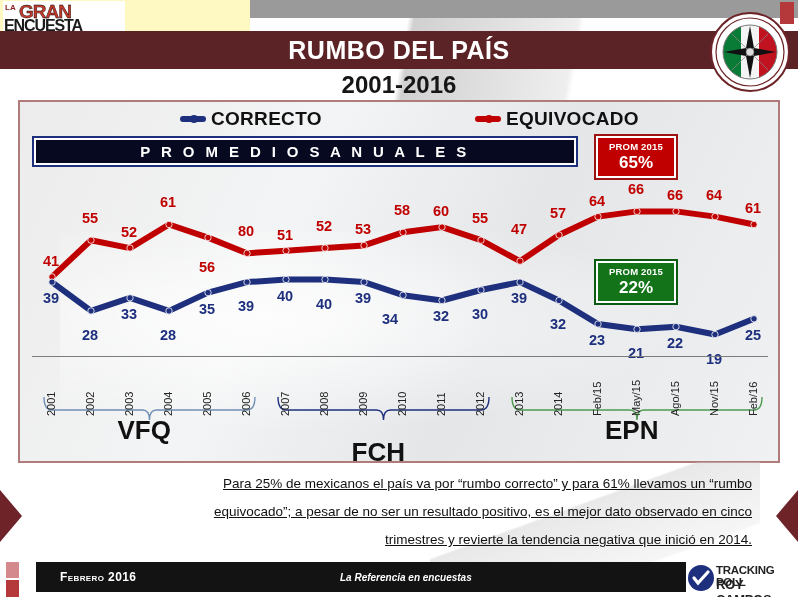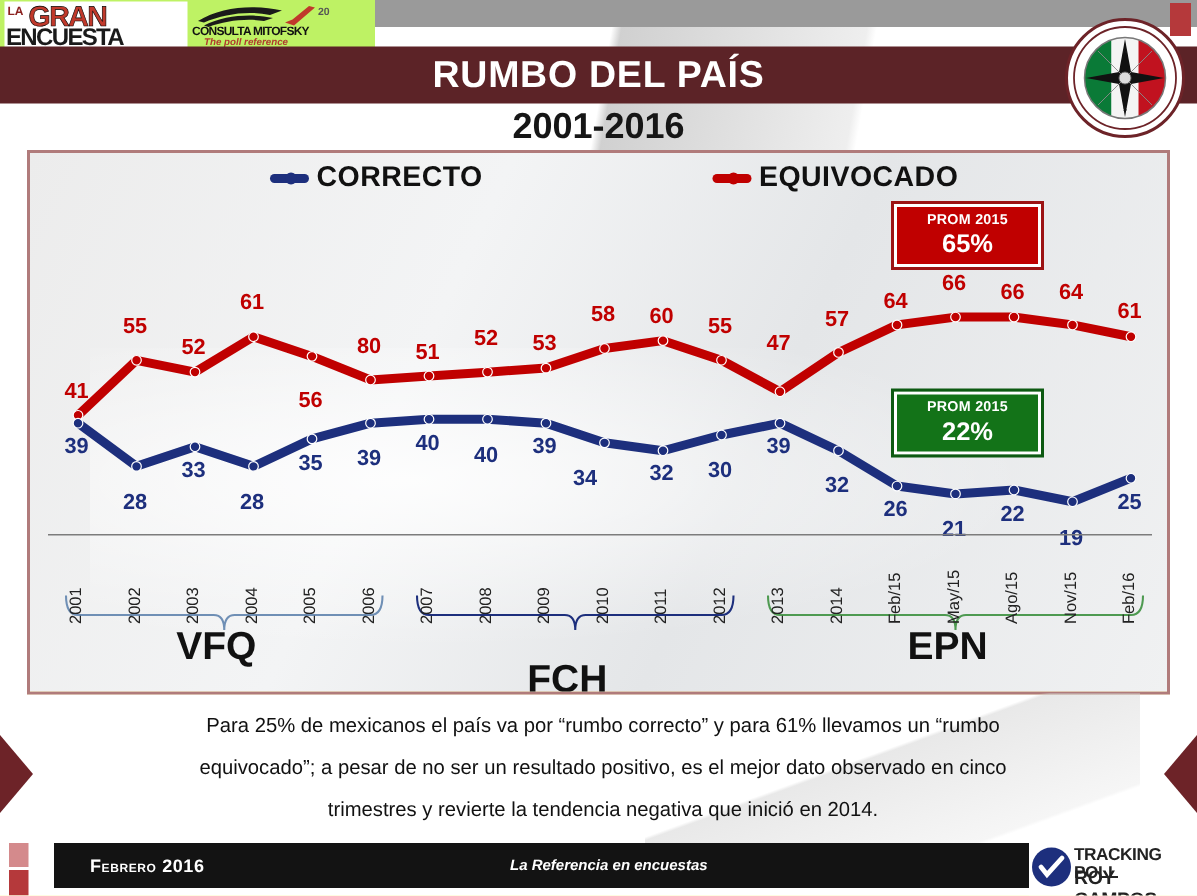--- a/index.html
+++ b/index.html
@@ -6,21 +6,21 @@
   body{
     width:798px;height:597px;overflow:hidden;position:relative;
     background:#ffffff;
     font-family:"Liberation Sans", sans-serif;
   }
   
   #top-strip{position:absolute;left:0;top:0;width:798px;height:18px;background:#9a9a9a;}
   #site-url{position:absolute;left:0;top:0;width:798px;height:18px;line-height:18px;
      color:#f2f2f2;font-size:9.5px;font-weight:bold;letter-spacing:.3px;}
   #top-white{position:absolute;left:0;top:18px;width:798px;height:13px;background:#fff;}
-  #logo-block{position:absolute;left:0;top:0;width:250px;height:34px;background:#bef264;}
+  #logo-block{position:absolute;left:0;top:0;width:250px;height:34px;background:#fef9c3;}
   #logo-gran{position:absolute;left:3px;top:1px;width:122px;height:33px;background:#ffffff;}
   .logo-la{position:absolute;left:2px;top:2px;font-size:8px;font-weight:bold;color:#8b2220;}
   .logo-gran-word{position:absolute;left:16px;top:0px;font-size:19px;font-weight:bold;
       color:#c0392b;letter-spacing:-1px;-webkit-text-stroke:.4px #000;}
   .logo-enc{position:absolute;left:1px;top:16px;font-size:16px;font-weight:bold;
       color:#1a1a1a;letter-spacing:-1.1px;}
   #logo-mitofsky{position:absolute;left:128px;top:2px;width:118px;height:32px;}
   .mito-name{position:absolute;left:0;top:14px;font-size:8px;font-weight:bold;color:#111;letter-spacing:-.5px;}
   .mito-tag{position:absolute;left:8px;top:23px;font-size:6.5px;font-weight:bold;color:#b03a2e;font-style:italic;}
   .mito-swoosh{position:absolute;left:2px;top:0px;}
@@ -32,21 +32,21 @@
   #title-sub{position:absolute;left:0;top:70px;width:798px;height:30px;line-height:30px;
      text-align:center;color:#161616;font-size:24px;font-weight:bold;}
   #grey-diag{position:absolute;left:120px;top:18px;width:640px;height:82px;
      background:linear-gradient(100deg,rgba(0,0,0,0) 44%,rgba(170,170,170,.55) 45%,rgba(200,200,200,.30) 70%,rgba(0,0,0,0) 71%);
      pointer-events:none;}
   
   #compass{position:absolute;right:8px;top:12px;width:80px;height:80px;border-radius:50%;
      background:#fff;border:2px solid #6d2328;box-sizing:border-box;}
   
   #chart-frame{position:absolute;left:18px;top:100px;width:762px;height:363px;
-     background:#fef9c3;border:2px solid #b07b7b;box-sizing:border-box;overflow:hidden;}
+     background:#bef264;border:2px solid #b07b7b;box-sizing:border-box;overflow:hidden;}
   #frame-wash{position:absolute;left:0;top:0;width:100%;height:100%;
      background:linear-gradient(115deg,#ececec 0%,#f3f4f5 35%,#e4e6e8 62%,#f0f1f2 100%);}
   #frame-swoosh{position:absolute;left:40px;top:130px;width:700px;height:220px;
      background:radial-gradient(ellipse at 30% 40%,rgba(255,255,255,.85) 0%,rgba(255,255,255,0) 60%);}
   
   #legend{position:absolute;left:0;top:6px;width:762px;height:26px;}
   .legend-item{position:absolute;display:flex;align-items:center;}
   .legend-dash{width:26px;height:6px;border-radius:3px;position:relative;margin-right:5px;}
   .legend-dash.blue{background:#1d2f7d;}
   .legend-dash.red{background:#c00000;}
@@ -55,21 +55,21 @@
   .legend-dash.red:before{background:#c00000;}
   .legend-label{font-size:19px;font-weight:bold;color:#111;letter-spacing:.3px;}
   #legend-correcto{left:160px;top:0;}
   #legend-equivocado{left:455px;top:0;}
   
   #banner{position:absolute;left:14px;top:36px;width:542px;height:27px;
      background:#06091f;border:2px solid #ffffff;outline:2px solid #1d2f7d;box-sizing:border-box;}
   #banner-text{position:absolute;left:0;top:0;width:100%;height:100%;line-height:24px;text-align:center;
      color:#fff;font-size:15px;font-weight:bold;letter-spacing:3.4px;}
   
-  .prom-box{position:absolute;width:98px;height:42px;box-sizing:border-box;}
+  .prom-box{position:absolute;width:80px;height:42px;box-sizing:border-box;}
   #prom-red{left:576px;top:34px;background:#c00000;border:2px solid #ffffff;outline:2px solid #9c1314;}
   #prom-green{left:576px;top:159px;background:#137318;border:2px solid #ffffff;outline:2px solid #0d5a12;}
   .prom-title{position:absolute;left:0;top:3px;width:100%;text-align:center;color:#fff;
      font-size:9.5px;font-weight:bold;letter-spacing:.2px;}
   .prom-value{position:absolute;left:0;top:15px;width:100%;text-align:center;color:#fff;
      font-size:17px;font-weight:bold;}
   
   #plot{position:absolute;left:0;top:0;width:762px;height:363px;}
   .dlabel{position:absolute;font-weight:bold;font-size:14.5px;white-space:nowrap;}
   .dlabel.red{color:#c00000;}
@@ -78,21 +78,21 @@
   #axis-line{position:absolute;left:12px;top:254px;width:736px;height:1px;background:#7c7c7c;}
   .xtick{position:absolute;font-size:11px;color:#222;
      transform:rotate(-90deg);transform-origin:left bottom;white-space:nowrap;}
   
   .pres{position:absolute;font-size:26px;font-weight:bold;color:#111;}
   #pres-vfq{left:100px;top:313px;}
   #pres-fch{left:330px;top:313px;margin-top:22px;}
   #pres-epn{left:575px;top:313px;}
   
   #body-text{position:absolute;left:52px;top:470px;width:700px;}
-  .btline{font-size:13.5px;color:#111;line-height:28px;text-align:center;}
+  .btline{font-size:13.5px;color:#111;line-height:28px;text-align:right;text-decoration:underline;}
   #arrow-left{position:absolute;left:0;top:490px;width:0;height:0;
      border-top:26px solid transparent;border-bottom:26px solid transparent;border-left:22px solid #6d2328;}
   #arrow-right{position:absolute;right:0;top:490px;width:0;height:0;
      border-top:26px solid transparent;border-bottom:26px solid transparent;border-right:22px solid #6d2328;}
   #chev-bg{position:absolute;left:430px;top:462px;width:330px;height:120px;
      background:linear-gradient(160deg,rgba(0,0,0,0) 40%,rgba(205,205,205,.45) 41%,rgba(225,225,225,.3) 75%,rgba(0,0,0,0) 76%);}
   
   #footer-bar{position:absolute;left:36px;top:562px;width:650px;height:30px;background:#131313;}
   #footer-date{position:absolute;left:60px;top:570px;color:#fff;font-size:12px;font-weight:bold;
      font-variant:small-caps;letter-spacing:.4px;}
@@ -111,30 +111,20 @@
 <div id="top-strip"></div>
 <div id="site-url">www.consulta.mx</div>
 <div id="top-white"></div>
 <div id="grey-diag"></div>
 
 <div id="logo-block">
   <div id="logo-gran">
     <span class="logo-la">LA</span>
     <span class="logo-gran-word">GRAN</span>
     <span class="logo-enc">ENCUESTA</span>
-  </div>
-  <div id="logo-mitofsky">
-    <svg class="mito-swoosh" width="92" height="16" viewBox="0 0 92 16">
-      <path d="M2 12 C18 2, 40 1, 58 5 L50 8 C36 5, 20 7, 6 13 Z" fill="#1a1a1a"></path>
-      <path d="M6 15 C20 8, 38 7, 52 10 L46 12 C34 10, 20 12, 9 16 Z" fill="#1a1a1a"></path>
-      <path d="M60 13 L66 15 L80 3 L76 2 L65 11 Z" fill="#c0392b"></path>
-      <text x="82" y="8" font-size="7" font-weight="bold" fill="#555">20</text>
-    </svg>
-    <span class="mito-name">CONSULTA MITOFSKY</span>
-    <span class="mito-tag">The poll reference</span>
   </div>
 </div>
 <div id="top-right-sq"></div>
 
 <div id="title-band"></div>
 <div id="title-main">RUMBO DEL PAÍS</div>
 <div id="title-sub">2001-2016</div>
 
 <div id="compass">
   <svg width="76" height="76" viewBox="0 0 76 76">
@@ -172,20 +162,23 @@
     <div class="legend-item" id="legend-correcto">
       <span class="legend-dash blue"></span>
       <span class="legend-label">CORRECTO</span>
     </div>
     <div class="legend-item" id="legend-equivocado">
       <span class="legend-dash red"></span>
       <span class="legend-label">EQUIVOCADO</span>
     </div>
   </div>
 
+  <div id="banner">
+    <div id="banner-text">P R O M E D I O S   A N U A L E S</div>
+  </div>
 
   <div class="prom-box" id="prom-red">
     <div class="prom-title">PROM 2015</div>
     <div class="prom-value">65%</div>
   </div>
   <div class="prom-box" id="prom-green">
     <div class="prom-title">PROM 2015</div>
     <div class="prom-value">22%</div>
   </div>
 
@@ -270,21 +263,21 @@
       <div class="dlabel blue" style="left: 179px; top: 198.6px;">35</div>
       <div class="dlabel blue" style="left: 218px; top: 196.12px;">39</div>
       <div class="dlabel blue" style="left: 257px; top: 185.5px;">40</div>
       <div class="dlabel blue" style="left: 296px; top: 193.5px;">40</div>
       <div class="dlabel blue" style="left: 335px; top: 188.12px;">39</div>
       <div class="dlabel blue" style="left: 362px; top: 209.22px;">34</div>
       <div class="dlabel blue" style="left: 413px; top: 206.46px;">32</div>
       <div class="dlabel blue" style="left: 452px; top: 203.98px;">30</div>
       <div class="dlabel blue" style="left: 491px; top: 188.12px;">39</div>
       <div class="dlabel blue" style="left: 530px; top: 214.46px;">32</div>
-      <div class="dlabel blue" style="left: 569px; top: 230.04px;">26</div>
+      <div class="dlabel blue" style="left: 569px; top: 230.04px;">23</div>
       <div class="dlabel blue" style="left: 608px; top: 243.28px;">21</div>
       <div class="dlabel blue" style="left: 647px; top: 232.66px;">22</div>
       <div class="dlabel blue" style="left: 686px; top: 248.52px;">19</div>
       <div class="dlabel blue" style="left: 725px; top: 224.8px;">25</div>
     </div>
 
   <div id="axis-line"></div>
   <div id="xticks">
       <span class="xtick" style="left: 37px; top: 302px;">2001</span>
       <span class="xtick" style="left: 76px; top: 302px;">2002</span>

